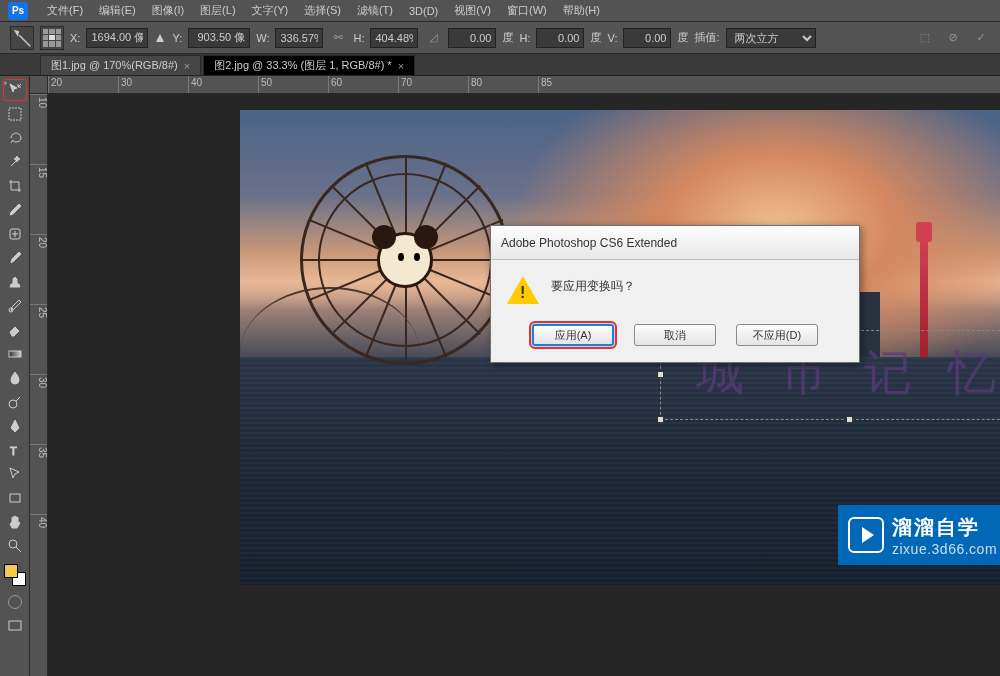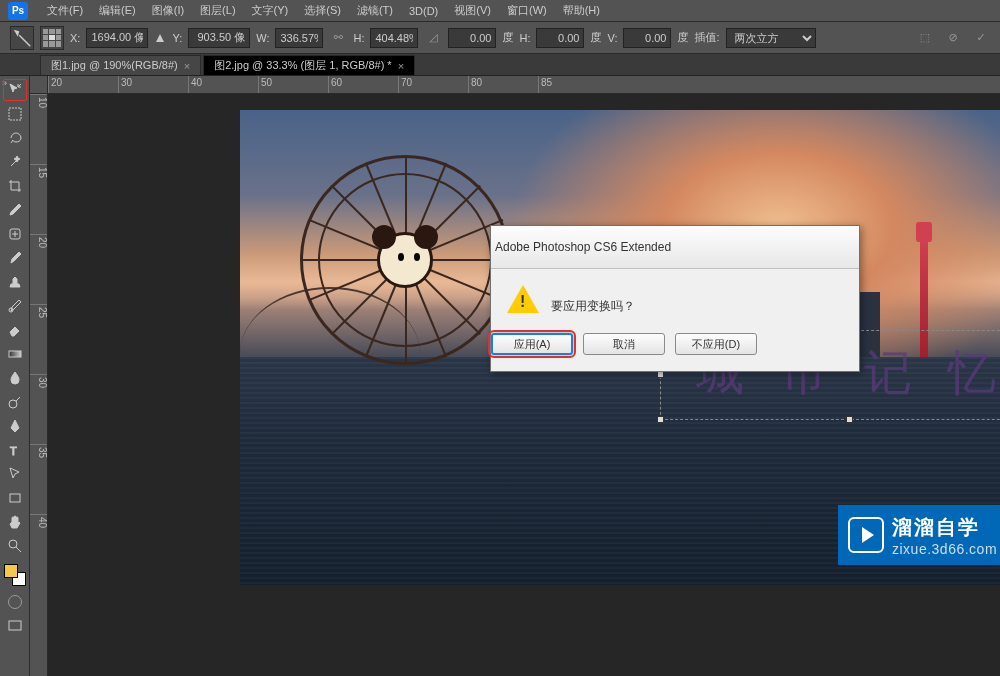--- a/index.html
+++ b/index.html
@@ -59,27 +59,27 @@
 .tower{position:absolute;right:140px;bottom:48%;width:8px;height:120px;background:linear-gradient(#d04050,#a02030)}
 .tower::before{content:"";position:absolute;top:-15px;left:-4px;width:16px;height:20px;background:#d04050;border-radius:3px}
 .lights{position:absolute;bottom:47%;left:0;right:0;height:4px;background:repeating-linear-gradient(90deg,#f0d080 0 3px,transparent 3px 8px)}
 .watermark-text{position:absolute;right:60px;bottom:180px;font-size:48px;color:#5a3a7a;opacity:0.75;font-family:"KaiTi","STKaiti",serif;letter-spacing:12px}
 .transform-box{position:absolute;right:28px;bottom:165px;width:380px;height:90px;border:1px dashed #888}
 .thandle{position:absolute;width:7px;height:7px;background:#ddd;border:1px solid #333}
 .th-tl{top:-4px;left:-4px}.th-tm{top:-4px;left:50%;margin-left:-4px}.th-tr{top:-4px;right:-4px}
 .th-ml{top:50%;left:-4px;margin-top:-4px}.th-mr{top:50%;right:-4px;margin-top:-4px}
 .th-bl{bottom:-4px;left:-4px}.th-bm{bottom:-4px;left:50%;margin-left:-4px}.th-br{bottom:-4px;right:-4px}
 .dialog{position:absolute;left:490px;top:225px;width:370px;background:#f0f0f0;border:1px solid #707070;box-shadow:2px 2px 8px rgba(0,0,0,0.4)}
-.dlg-title{height:43px;background:linear-gradient(#fdfdfd,#e8e8e8);border-bottom:1px solid #c0c0c0;display:flex;align-items:center;padding:0 4px;color:#333;font-size:12px}
-.dlg-body{padding:14px 16px 10px;display:flex;gap:12px;align-items:flex-end}
+.dlg-title{height:34px;background:linear-gradient(#fdfdfd,#e8e8e8);border-bottom:1px solid #c0c0c0;display:flex;align-items:center;padding:0 10px;color:#333;font-size:12px}
+.dlg-body{padding:14px 16px 10px;display:flex;gap:12px;align-items:flex-start}
 .dlg-icon{width:32px;height:32px;flex-shrink:0;position:relative}
 .warn-tri{width:0;height:0;border-left:16px solid transparent;border-right:16px solid transparent;border-bottom:28px solid #ffcc00;position:absolute;top:2px}
 .warn-tri::after{content:"!";position:absolute;left:-3px;top:8px;color:#333;font-weight:bold;font-size:16px}
 .dlg-msg{color:#333;font-size:12px;padding-top:4px}
-.dlg-buttons{display:flex;gap:10px;justify-content:flex-start;padding:8px 0 16px}
+.dlg-buttons{display:flex;gap:20px;justify-content:center;padding:8px 0 16px}
 .dlg-btn{min-width:82px;height:22px;background:linear-gradient(#fdfdfd,#e4e4e4);border:1px solid #8a8a8a;border-radius:3px;color:#333;cursor:pointer;font-size:11px;display:flex;align-items:center;justify-content:center}
 .dlg-btn.primary{border:2px solid #2080d0;box-shadow:0 0 3px #60a0e0}
 .dlg-btn.hl{outline:2px solid #e03030;outline-offset:1px}
 .brand-badge{position:absolute;right:40px;bottom:20px;width:190px;height:60px;background:#0068b7;display:flex;align-items:center;padding:0 10px;gap:8px}
 .brand-play{width:36px;height:36px;border:2px solid #fff;border-radius:6px;display:flex;align-items:center;justify-content:center}
 .brand-play::after{content:"";width:0;height:0;border-left:12px solid #fff;border-top:8px solid transparent;border-bottom:8px solid transparent;margin-left:3px}
 .brand-txt{display:flex;flex-direction:column}
 .brand-cn{color:#fff;font-size:20px;font-weight:bold;letter-spacing:2px}
 .brand-url{color:#cde;font-size:14px;letter-spacing:0.5px}
 .chev{position:absolute;top:2px;left:2px;width:10px;height:10px;color:#ccc;font-size:9px}
@@ -147,21 +147,21 @@
   <select class="opt-select"><option>两次立方</option></select>
   <div class="opt-right">
     <span class="ico">⬚</span>
     <span class="ico">⊘</span>
     <span class="ico">✓</span>
   </div>
 </div>
 
 <div class="tabbar">
   <div class="tab">
-      <span>图1.jpg @ 190%(RGB/8#)</span>
+      <span>图1.jpg @ 170%(RGB/8#)</span>
       <span class="tab-close">×</span>
     </div>
   <div class="tab active">
       <span>图2.jpg @ 33.3% (图层 1, RGB/8#) *</span>
       <span class="tab-close">×</span>
     </div>
 </div>
 
 <div class="main">
   <div class="toolpanel">

